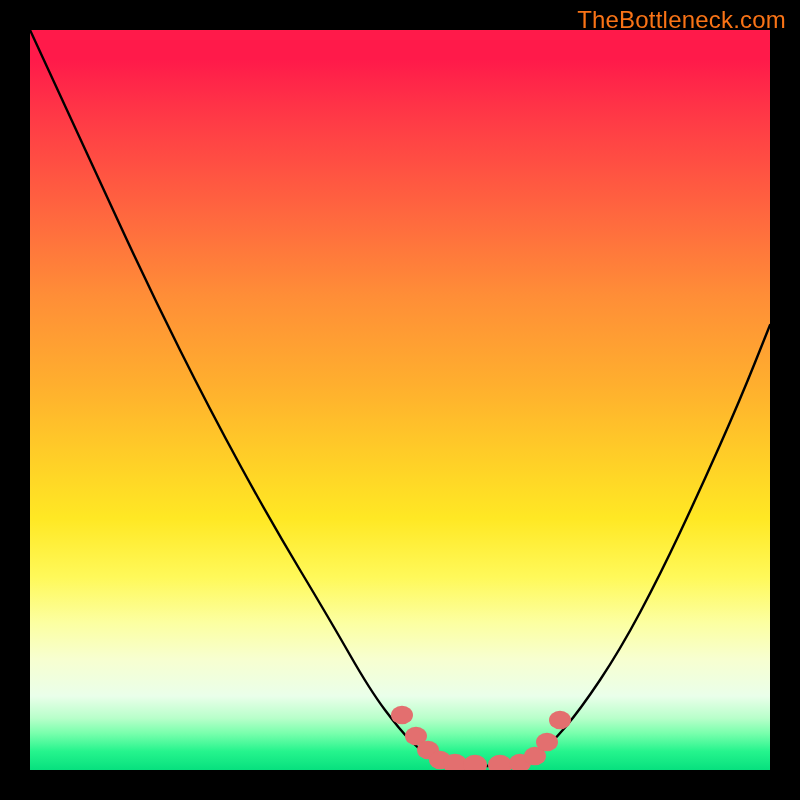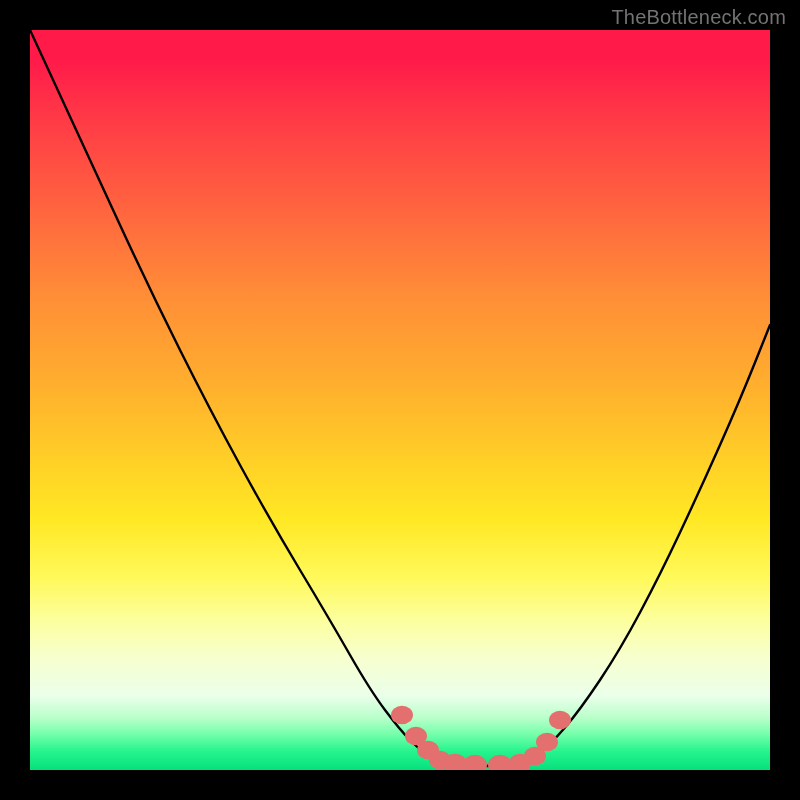--- a/index.html
+++ b/index.html
@@ -48,22 +48,22 @@
     );
   }
   svg.curve {
     position: absolute;
     inset: 0;
   }
   .watermark {
     position: absolute;
     top: 6px;
     right: 14px;
-    color: #737373;
-    font-size: 20px;
+    color: #f97316;
+    font-size: 24px;
     letter-spacing: 0.2px;
     user-select: none;
   }
 </style>
 </head>
 <body>
 
 <div class="frame">
   <div class="plot">
     <div class="grad"></div>

